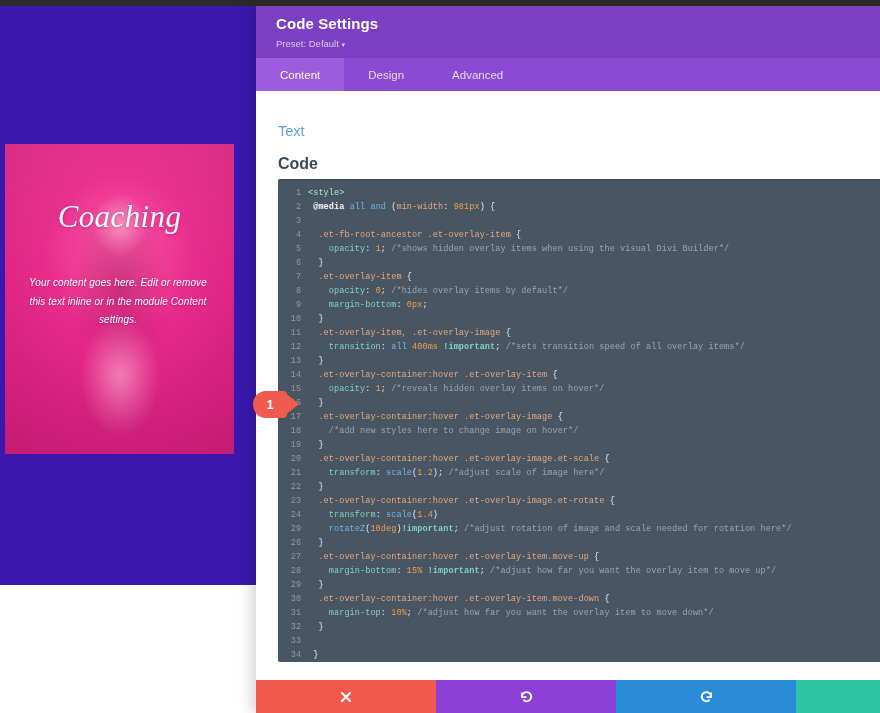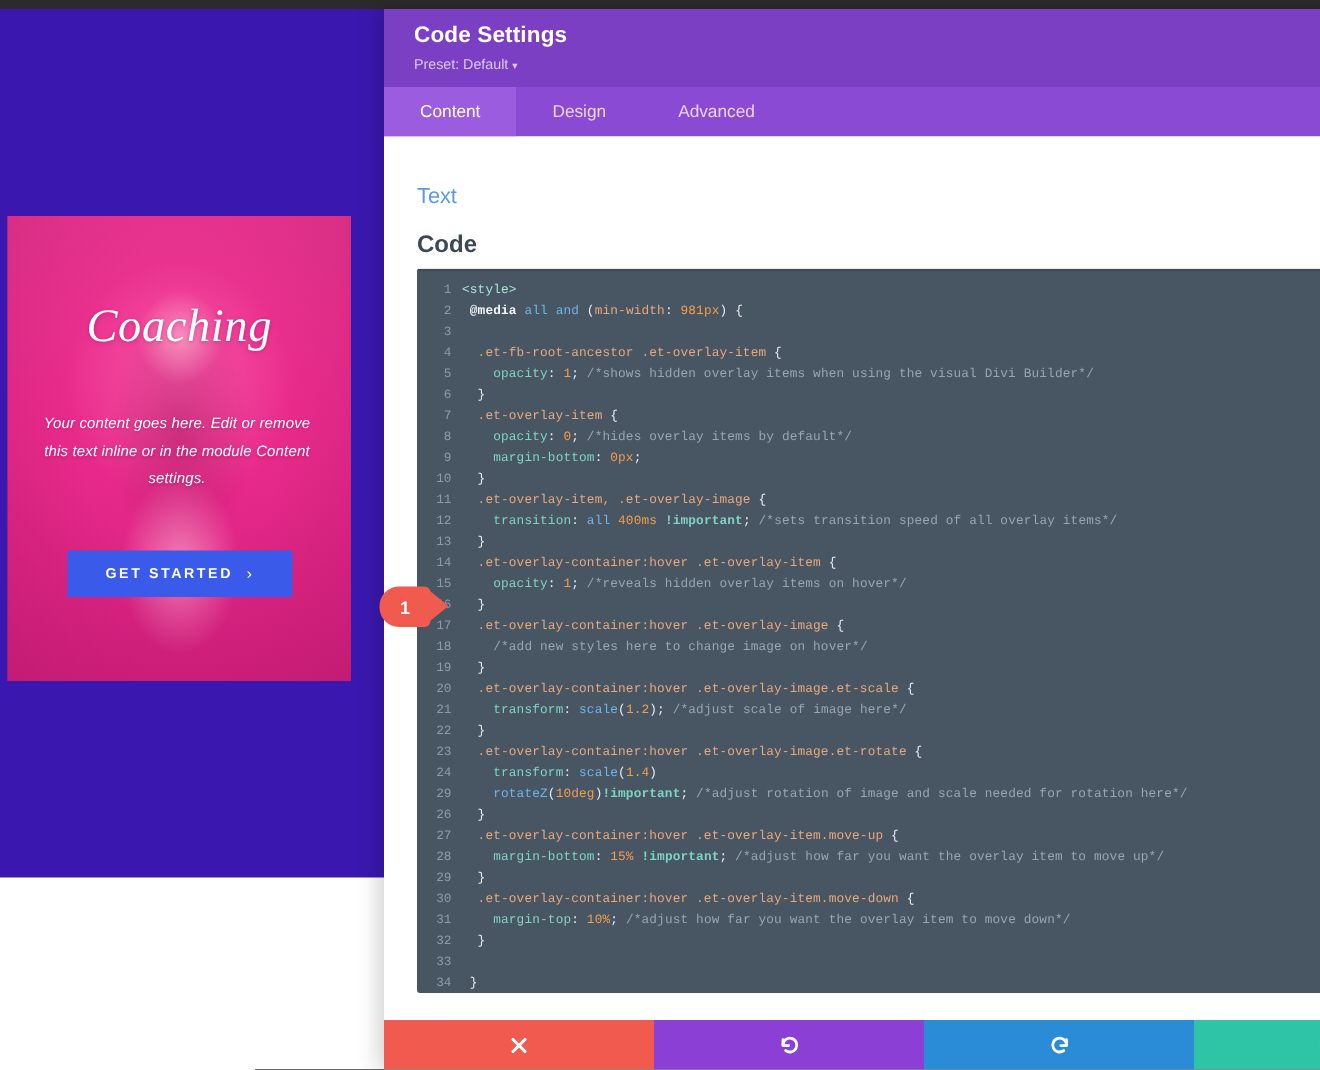--- a/index.html
+++ b/index.html
@@ -188,24 +188,20 @@
   <div class="page-bg-top-strip"></div>
 
   <div class="page-bg">
     <div class="promo-card">
       <div class="promo-figure"></div>
       <div class="promo-vignette"></div>
       <div class="promo-inner">
         <div class="promo-title">Coaching</div>
         <div class="promo-body">Your content goes here. Edit or remove this text inline or in the module Content settings.</div>
       </div>
-      <button class="promo-btn">
-        <span>GET STARTED</span>
-        <span class="chev">›</span>
-      </button>
     </div>
   </div>
 
   <div class="modal">
 
     <div class="modal-header">
       <div>
         <div class="modal-title">Code Settings</div>
         <div class="modal-preset">
           <span>Preset: Default</span>

